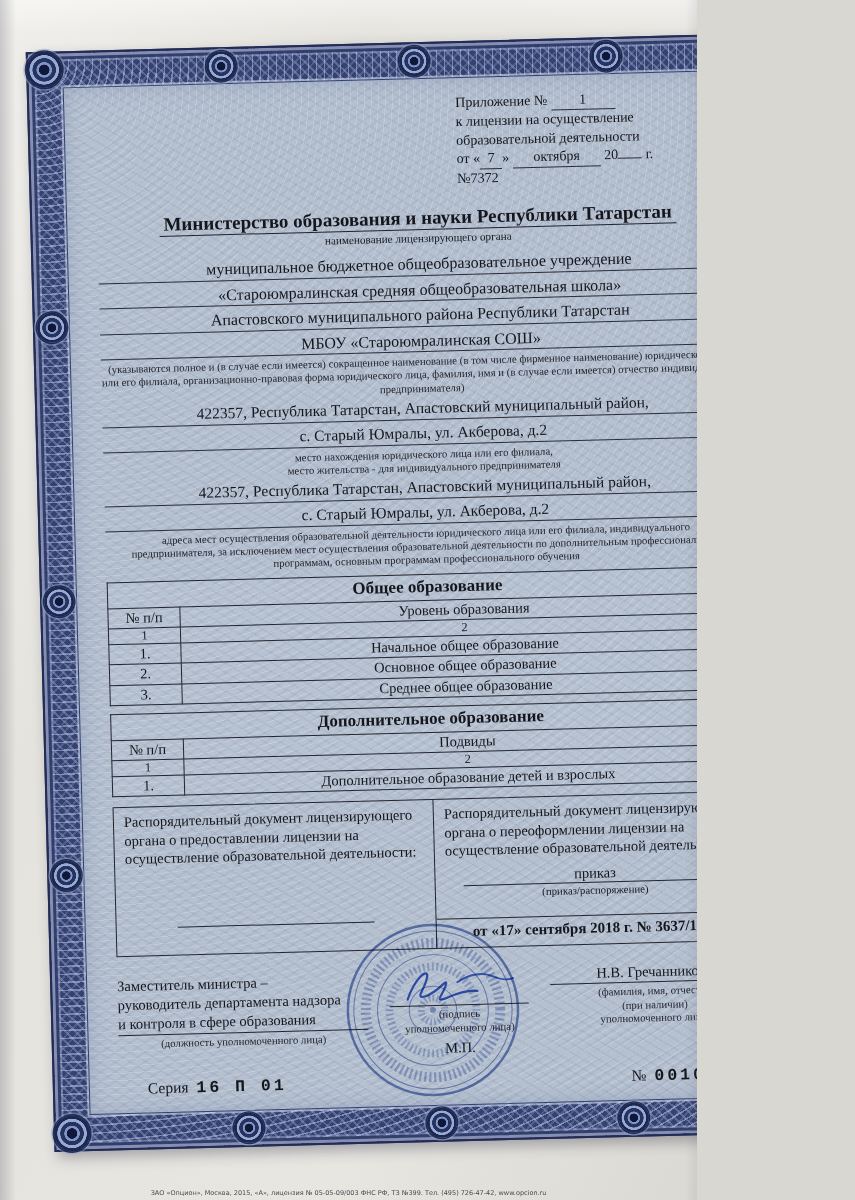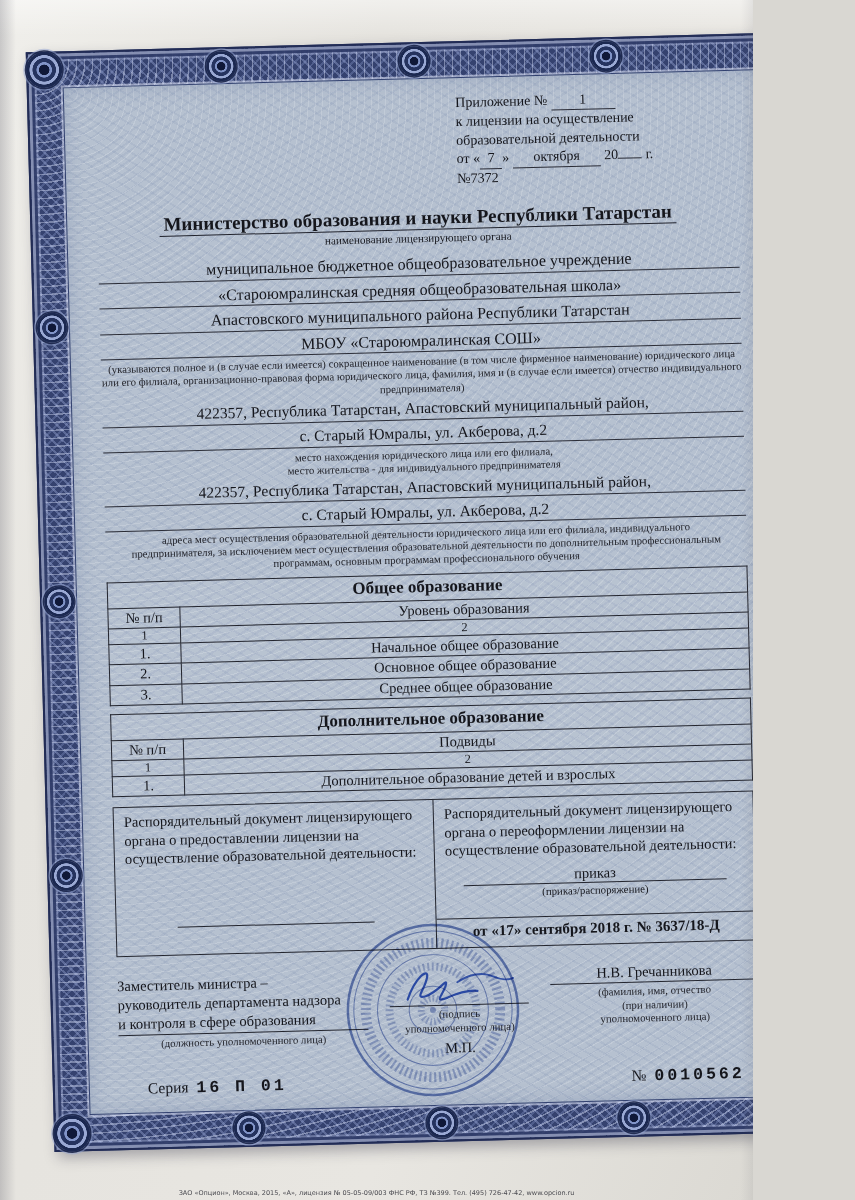--- a/index.html
+++ b/index.html
@@ -1,19 +1,19 @@
 <!DOCTYPE html>
 <html><head>
 <meta charset="utf-8">
 <style>
   *{margin:0;padding:0;box-sizing:border-box;}
   html,body{width:855px;height:1200px;}
   body{background:#d9d7d2;font-family:"Liberation Serif","DejaVu Serif",serif;color:#15161c;}
 
-  .scan{position:relative;width:753px;height:1200px;overflow:hidden;
+  .scan{position:relative;width:697px;height:1200px;overflow:hidden;
     background:linear-gradient(115deg,#f0efeb 0%,#e5e3de 30%,#e8e6e1 70%,#dbd9d3 100%);}
   .scan::before{content:"";position:absolute;inset:0;z-index:6;pointer-events:none;
     background:linear-gradient(90deg,rgba(60,60,75,.22),rgba(0,0,0,0) 16px),
                linear-gradient(-90deg,rgba(90,90,100,.10),rgba(0,0,0,0) 12px),
                linear-gradient(180deg,rgba(255,255,255,.45),rgba(0,0,0,0) 36px);}
 
   .frame{position:absolute;left:40px;top:42px;width:775px;height:1100px;
     transform:rotate(-1.5deg);
     background-color:#35426f;
     background-image:

